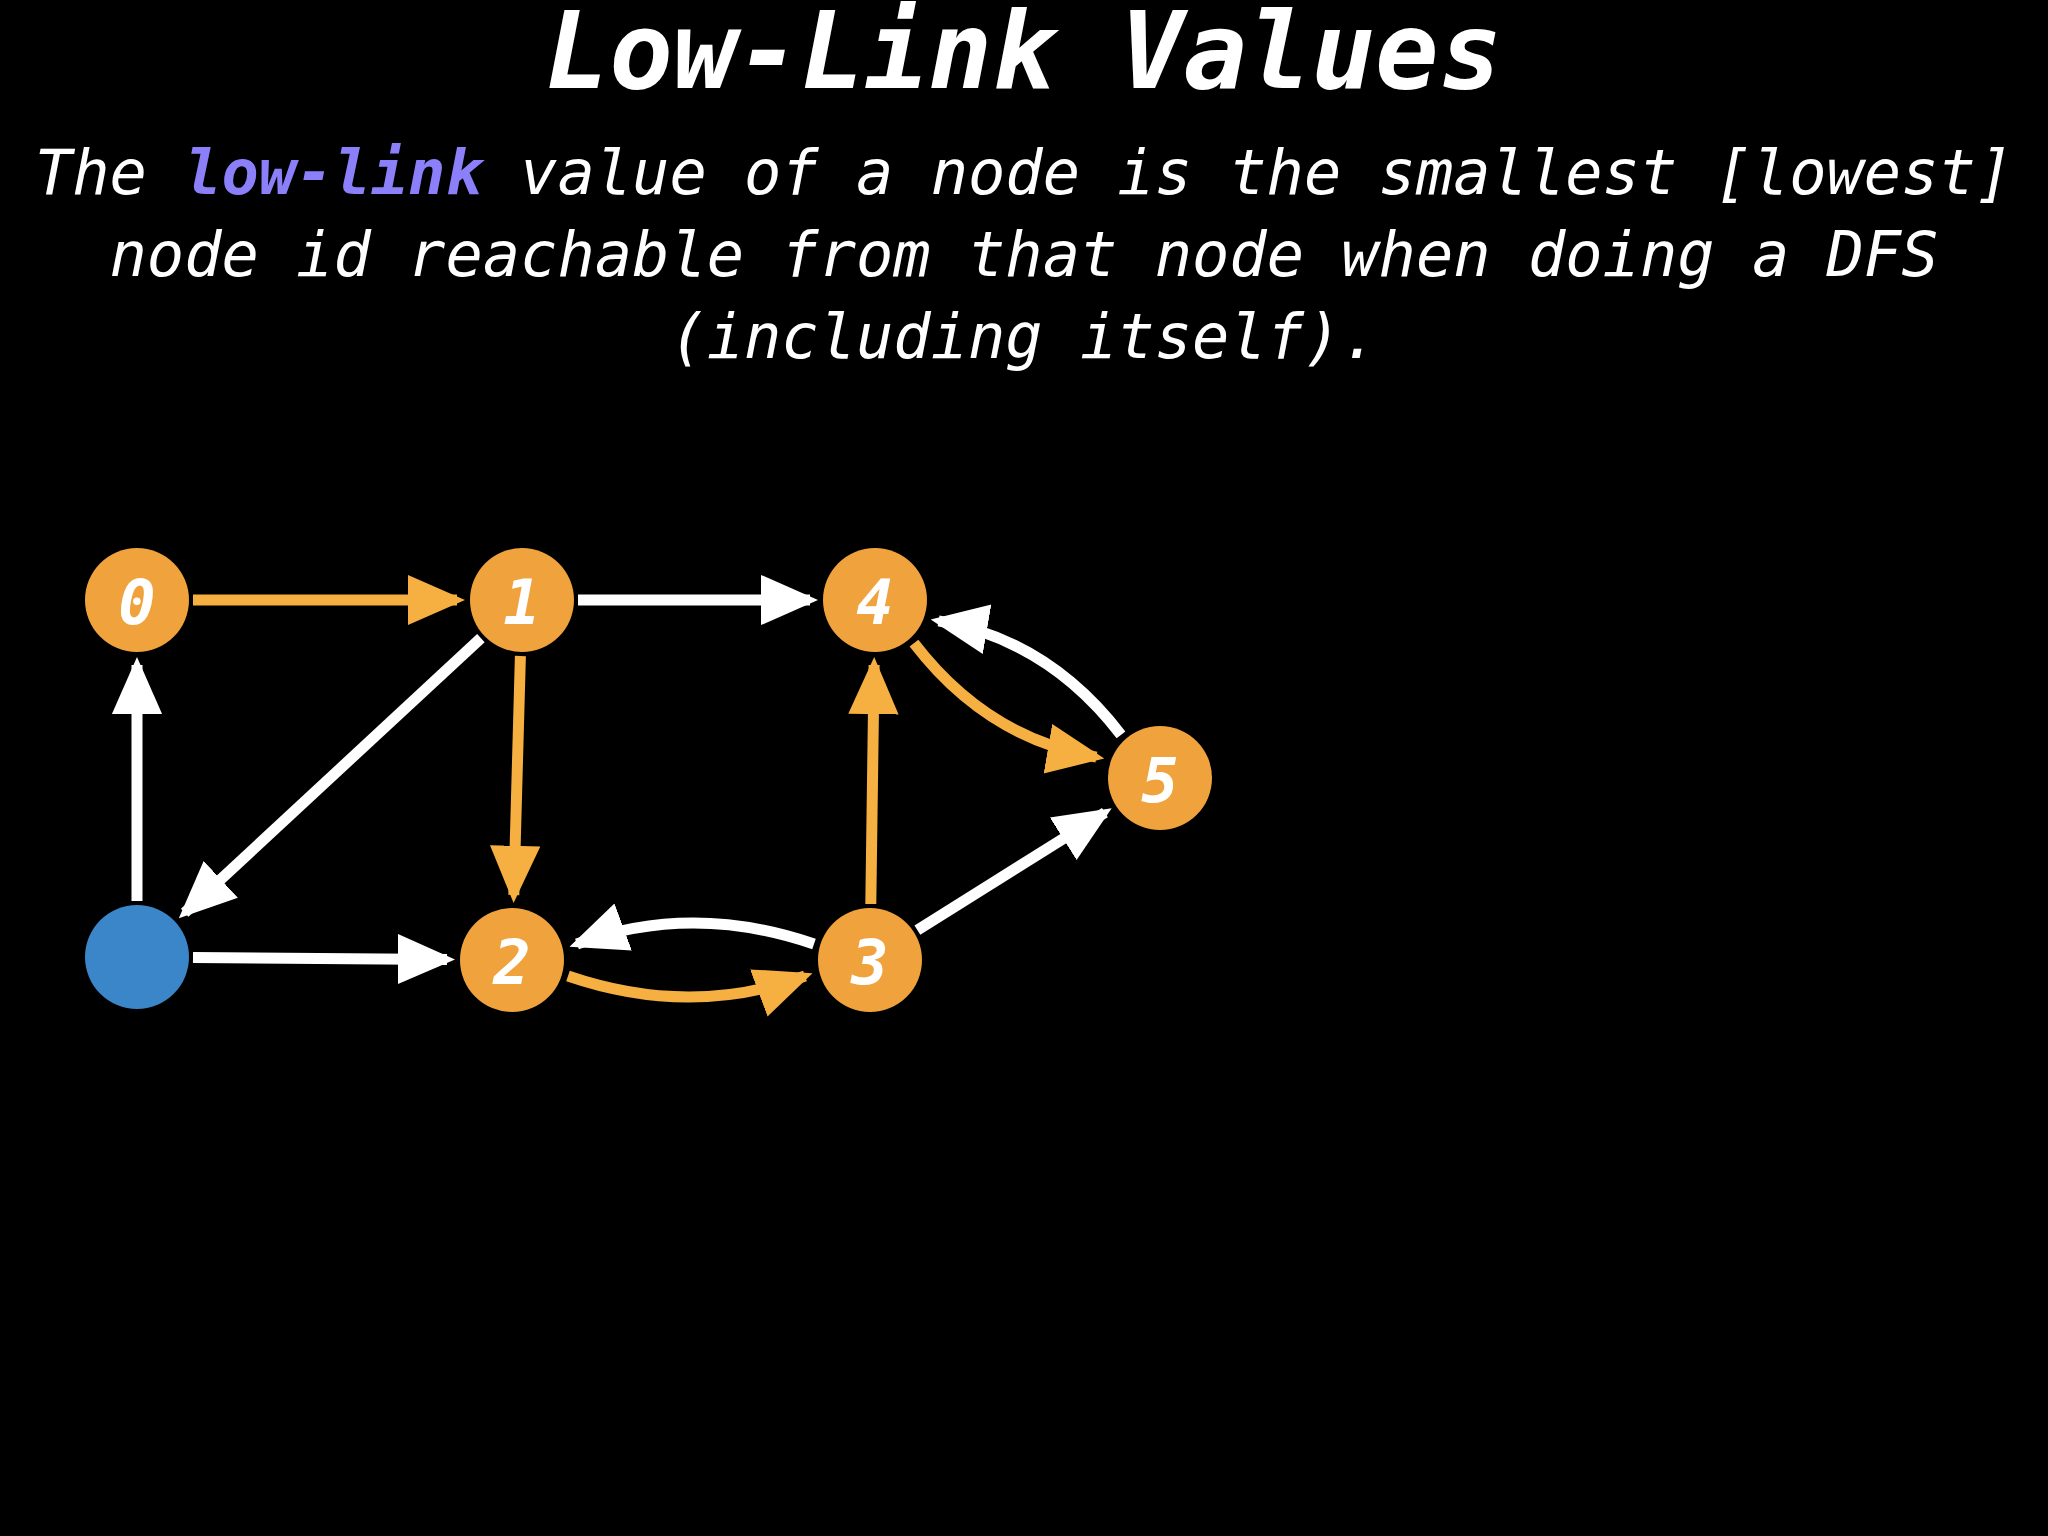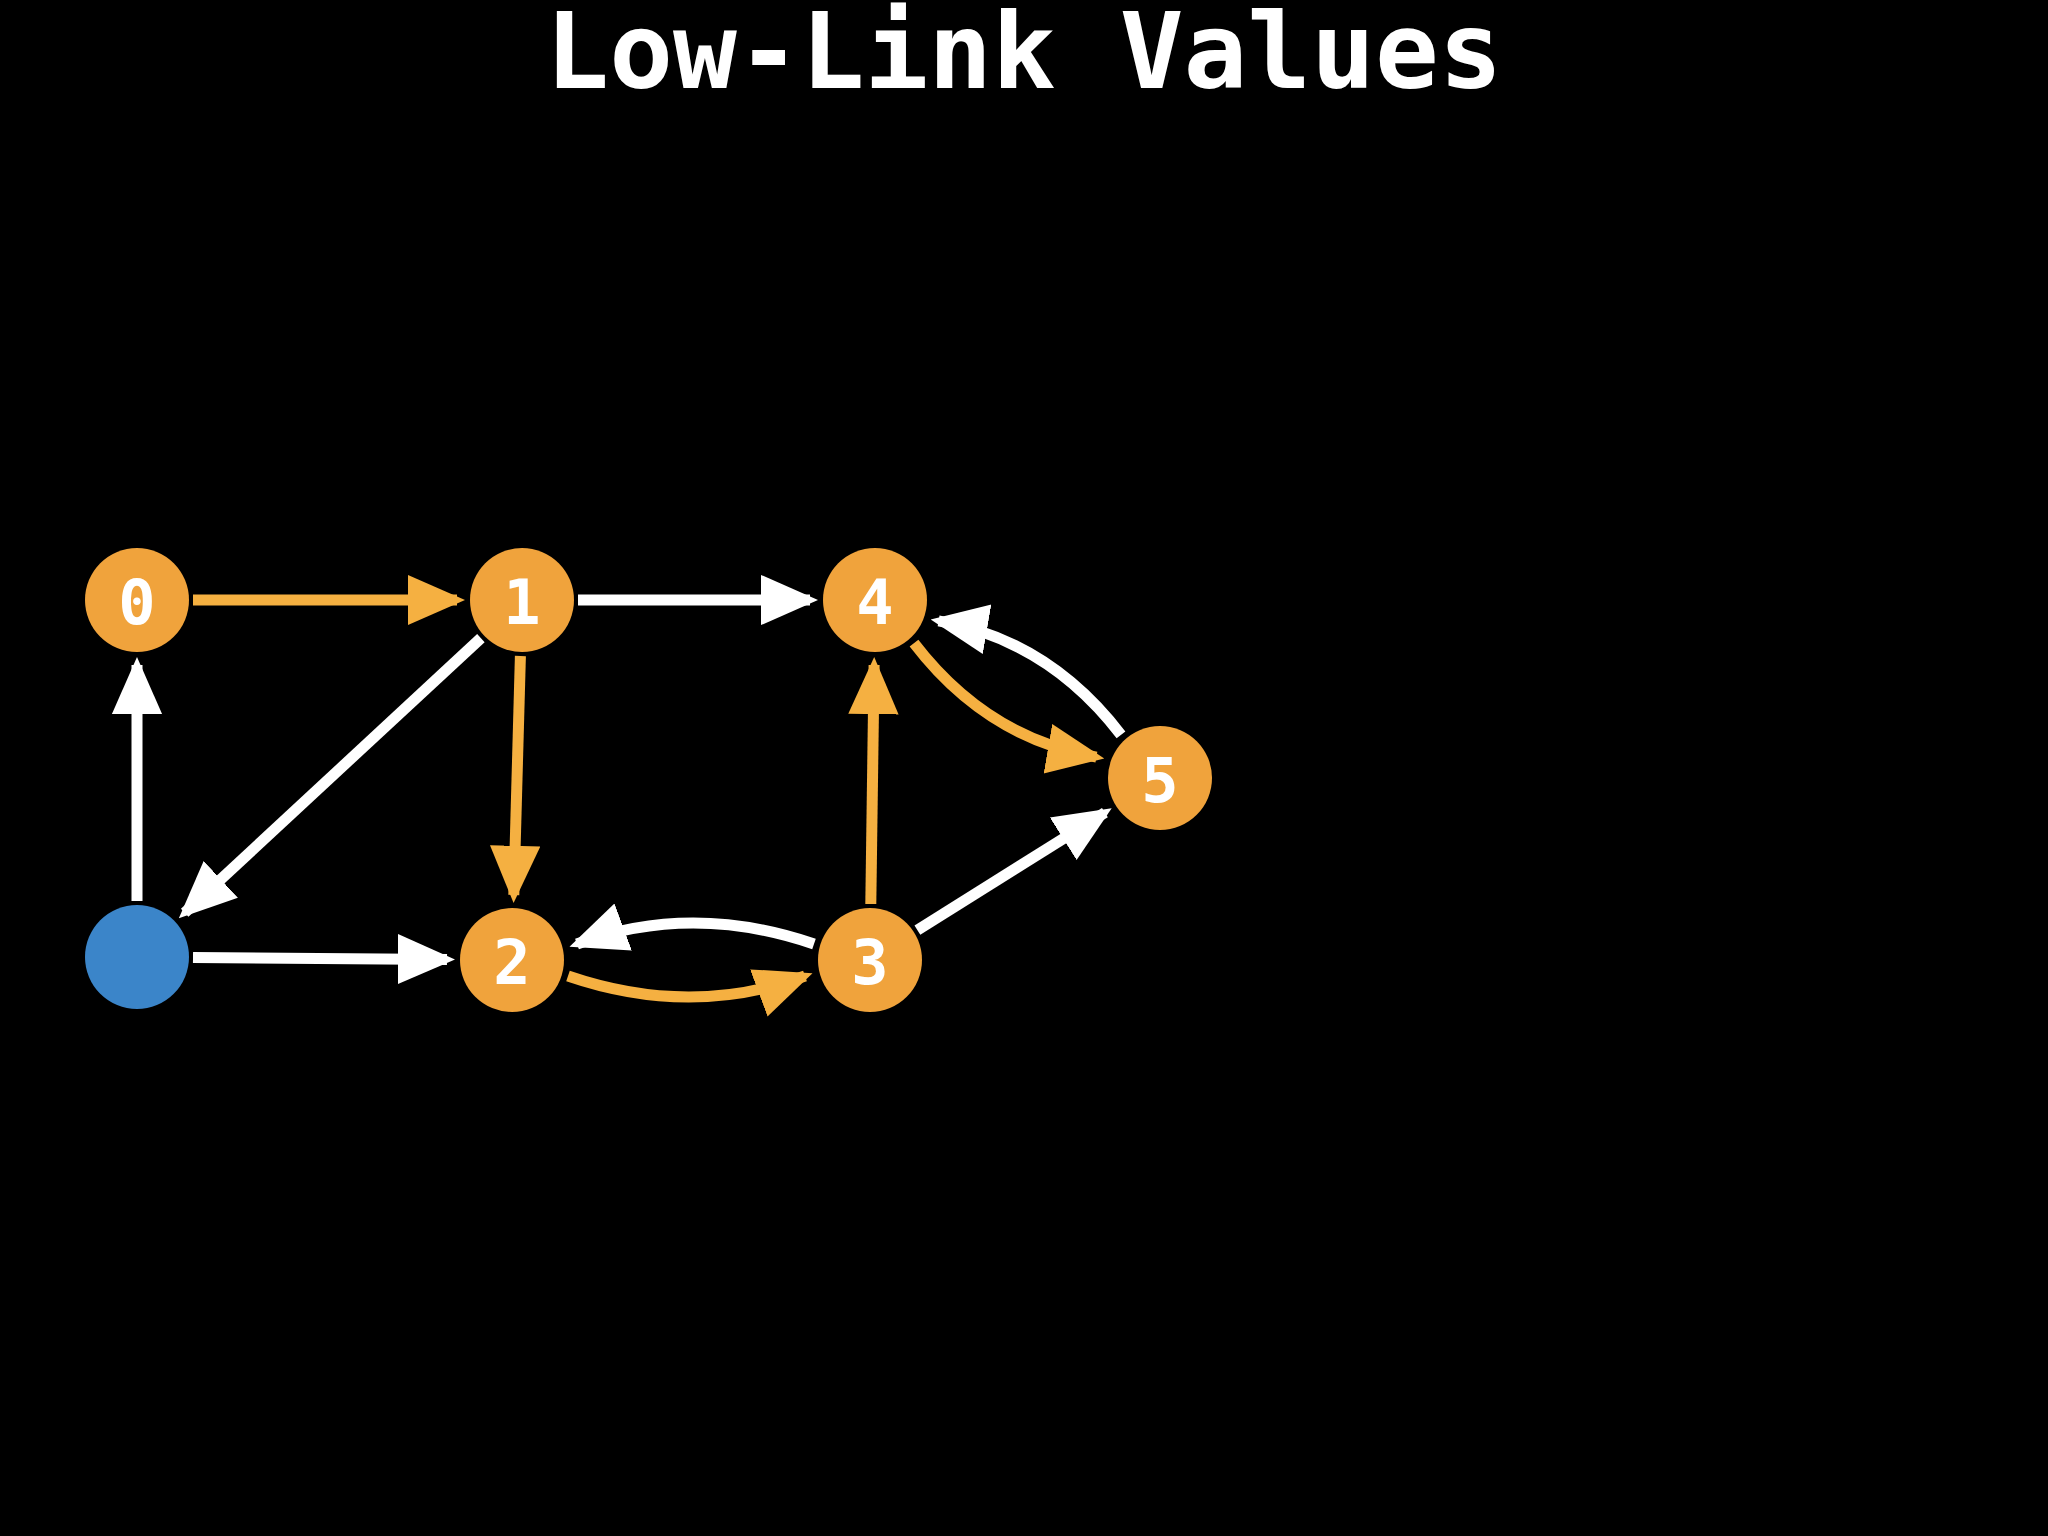--- a/index.html
+++ b/index.html
@@ -2,21 +2,21 @@
 <html><head>
 <meta charset="utf-8">
 <title>Low-Link Values</title>
 <style>
   html,body{margin:0;padding:0;background:#000;}
   body{
     width:2048px;height:1536px;overflow:hidden;
     font-family:"DejaVu Sans Mono","Liberation Mono",monospace;
     background:#000000;color:#ffffff;
   }
-  #slide{position:relative;width:2048px;height:1536px;background:#000;}
+  #slide{position:relative;width:2048px;height:1536px;background:#000;font-style:italic;}
 
   #title{
     position:absolute;left:0;top:-4px;width:2048px;
     text-align:center;
     font-family:"DejaVu Sans Mono","Liberation Mono",monospace;
     font-weight:bold;
     font-size:106px;
     line-height:112px;
     letter-spacing:0px;
     color:#ffffff;
@@ -45,20 +45,23 @@
     dominant-baseline:central;
   }
 </style>
 </head>
 <body>
 
 <div id="slide">
 
   <div id="title">Low-Link Values</div>
 
+  <div id="subtitle">
+    <span>The </span><span class="hl">low-link</span><span> value of a node is the smallest [lowest] node id reachable from that node when doing a DFS (including itself).</span>
+  </div>
 
   <svg id="graph" viewBox="0 0 2048 1536">
     <defs>
       <marker id="arrow-white" viewBox="0 0 10 10" refX="8.6" refY="5" markerWidth="5.2" markerHeight="5.2" orient="auto-start-reverse">
         <path d="M 0 0.6 L 10 5 L 0 9.4 z" fill="#ffffff"></path>
       </marker>
       <marker id="arrow-orange" viewBox="0 0 10 10" refX="8.6" refY="5" markerWidth="5.2" markerHeight="5.2" orient="auto-start-reverse">
         <path d="M 0 0.6 L 10 5 L 0 9.4 z" fill="#f5b041"></path>
       </marker>
     </defs>

